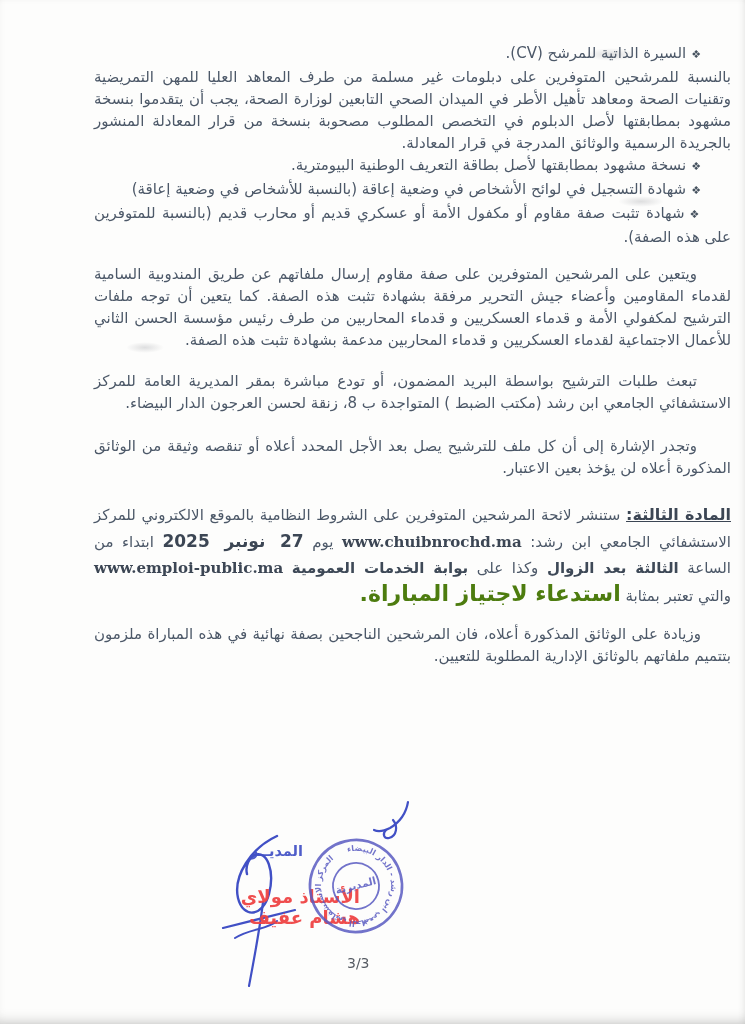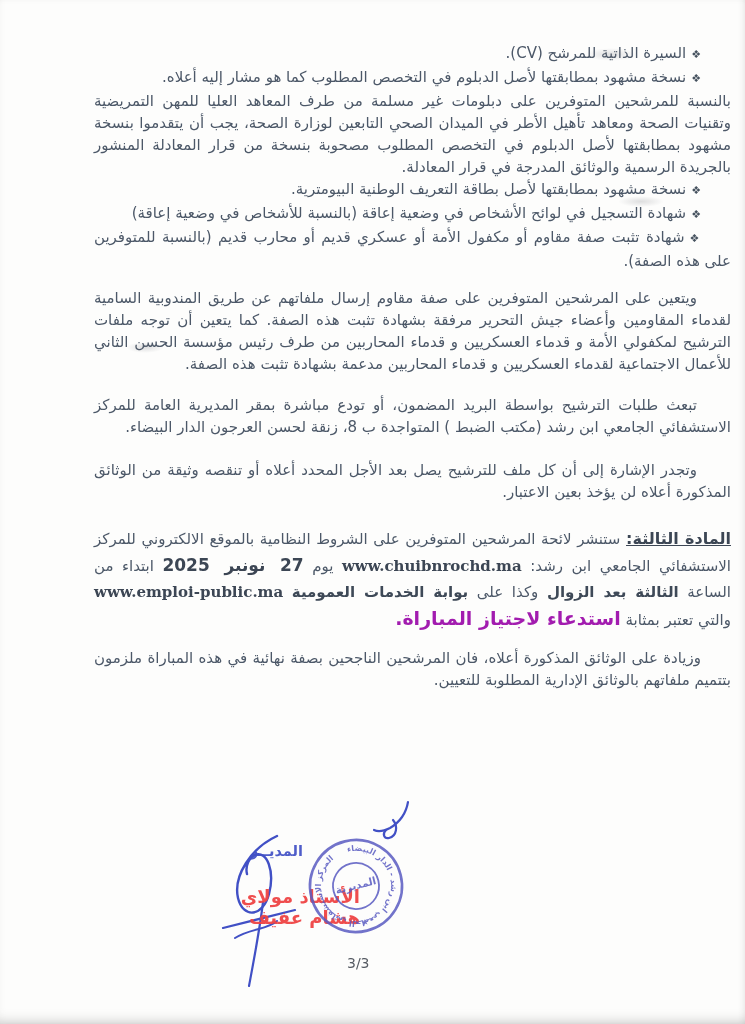--- a/index.html
+++ b/index.html
@@ -21,41 +21,40 @@
   #p-submission{margin-top:19px;text-indent:34px;}
   #p-deadline{margin-top:27px;text-indent:30px;line-height:26px;}
   #p-note{margin-top:21px;text-indent:34px;}
   #art3{margin-top:23px;line-height:26px;}
   #p-results{margin-top:12px;text-indent:30px;}
   #p-final{margin-top:14px;text-indent:30px;}
   .date-big{font-weight:bold;color:#3c4654;font-size:19px;word-spacing:7px;margin-left:12px;}
   .date-md{font-weight:bold;color:#3c4654;font-size:17px;word-spacing:5px;}
   .art-title{font-weight:bold;color:#3c4654;font-size:16px;text-decoration:underline;}
   .url{font-weight:bold;color:#3c4654;font-family:"DejaVu Serif",serif;font-size:15px;direction:ltr;unicode-bidi:embed;}
-  .summon{font-weight:bold;color:#a21caf;font-size:19px;}
+  .summon{font-weight:bold;color:#4d7c0f;font-size:22px;}
   
   .sig-title{position:absolute;left:250px;top:843px;direction:rtl;font-weight:bold;font-size:14.5px;
         color:#4150c5;letter-spacing:1px;opacity:.92;}
   .sig-name{position:absolute;left:200px;top:886px;width:160px;direction:rtl;font-weight:bold;
         font-size:18px;color:#ef4444;opacity:.95;}
   .signature-svg{position:absolute;left:205px;top:824px;}
   .initial-svg{position:absolute;left:366px;top:796px;}
   .stamp{position:absolute;left:306px;top:836px;width:100px;height:100px;transform:rotate(-14deg);opacity:.85;}
   .pagenum{position:absolute;left:347px;top:955px;font-size:14px;color:#565b63;direction:ltr;}
 </style>
 </head>
 <body>
 
 <div class="page">
 
   <div class="content">
 
     <div class="bullet"><span class="marker">❖</span><span>السيرة الذاتية للمرشح (CV).</span></div>
 
-    <div class="bullet"><span class="marker">❖</span><span>نسخة مشهود بمطابقتها  لأصل الدبلوم في التخصص المطلوب كما هو مشار إليه أعلاه.</span></div>
 
     <p class="note-para">بالنسبة للمرشحين المتوفرين على دبلومات غير مسلمة من طرف المعاهد العليا للمهن التمريضية وتقنيات الصحة ومعاهد تأهيل الأطر في الميدان الصحي التابعين لوزارة الصحة، يجب أن يتقدموا بنسخة مشهود بمطابقتها  لأصل الدبلوم في التخصص المطلوب مصحوبة بنسخة  من قرار المعادلة المنشور بالجريدة الرسمية والوثائق المدرجة في قرار المعادلة.</p>
 
     <div class="bullet"><span class="marker">❖</span><span>نسخة مشهود بمطابقتها  لأصل بطاقة التعريف الوطنية البيومترية.</span></div>
 
     <div class="bullet"><span class="marker">❖</span><span>شهادة التسجيل في لوائح الأشخاص في وضعية إعاقة (بالنسبة للأشخاص في وضعية إعاقة)</span></div>
 
     <div class="bullet"><span class="marker">❖</span><span>شهادة تثبت صفة مقاوم أو مكفول الأمة أو عسكري قديم أو محارب قديم (بالنسبة للمتوفرين على هذه الصفة).</span></div>
 
 

